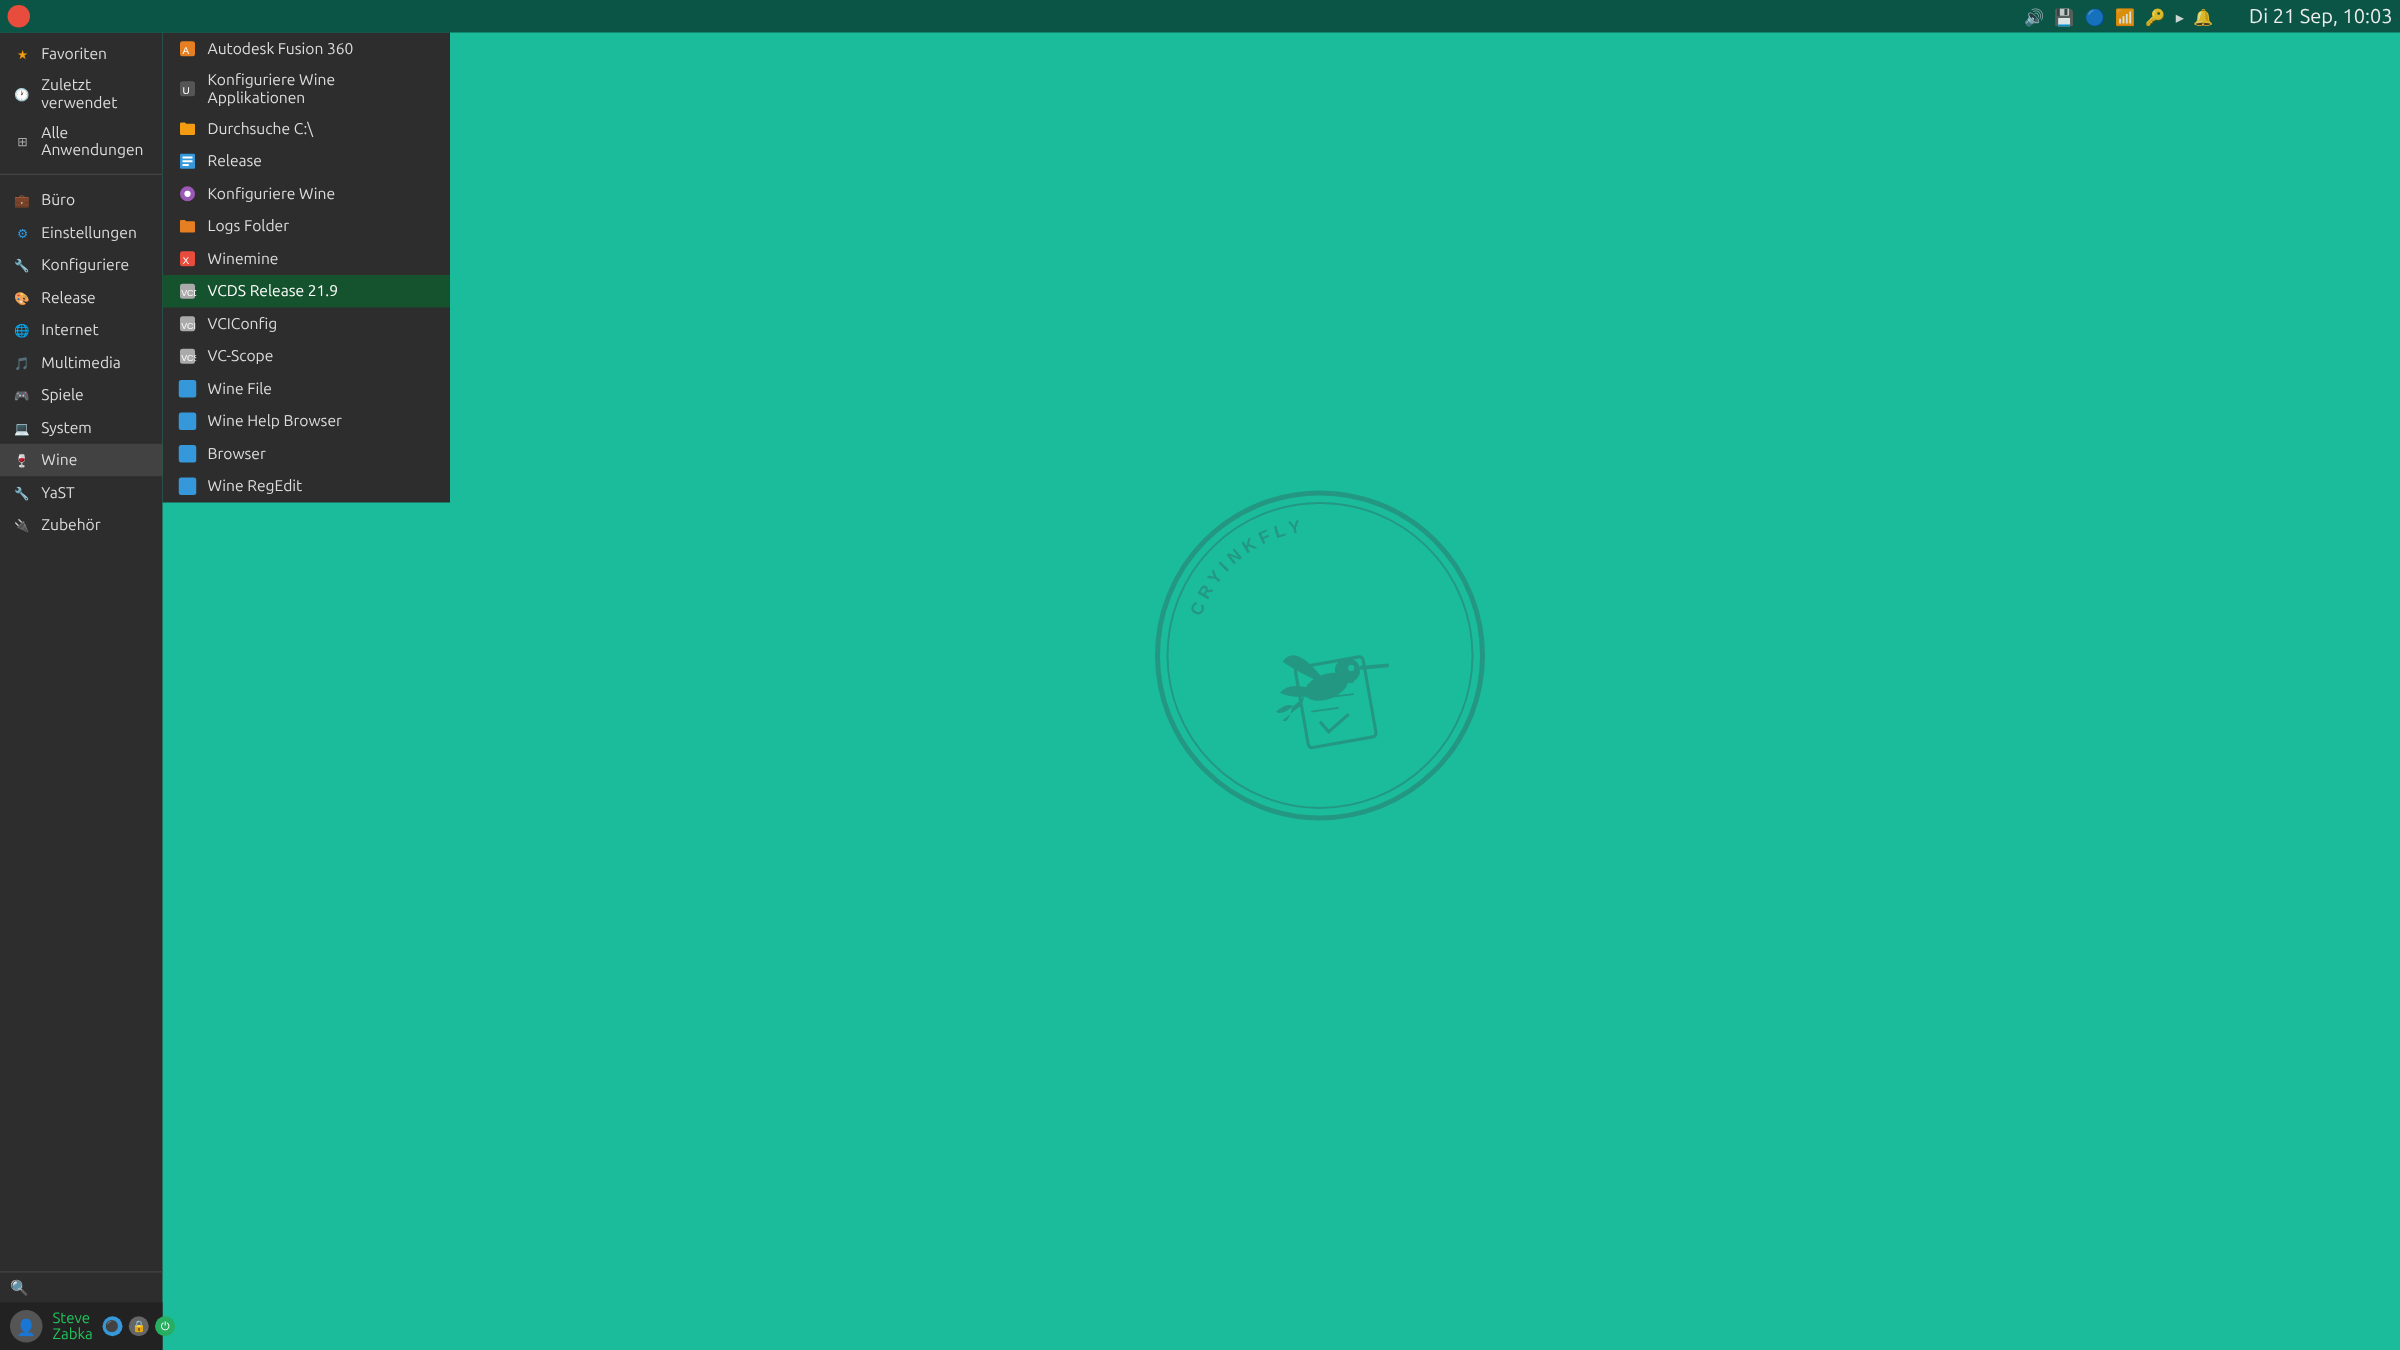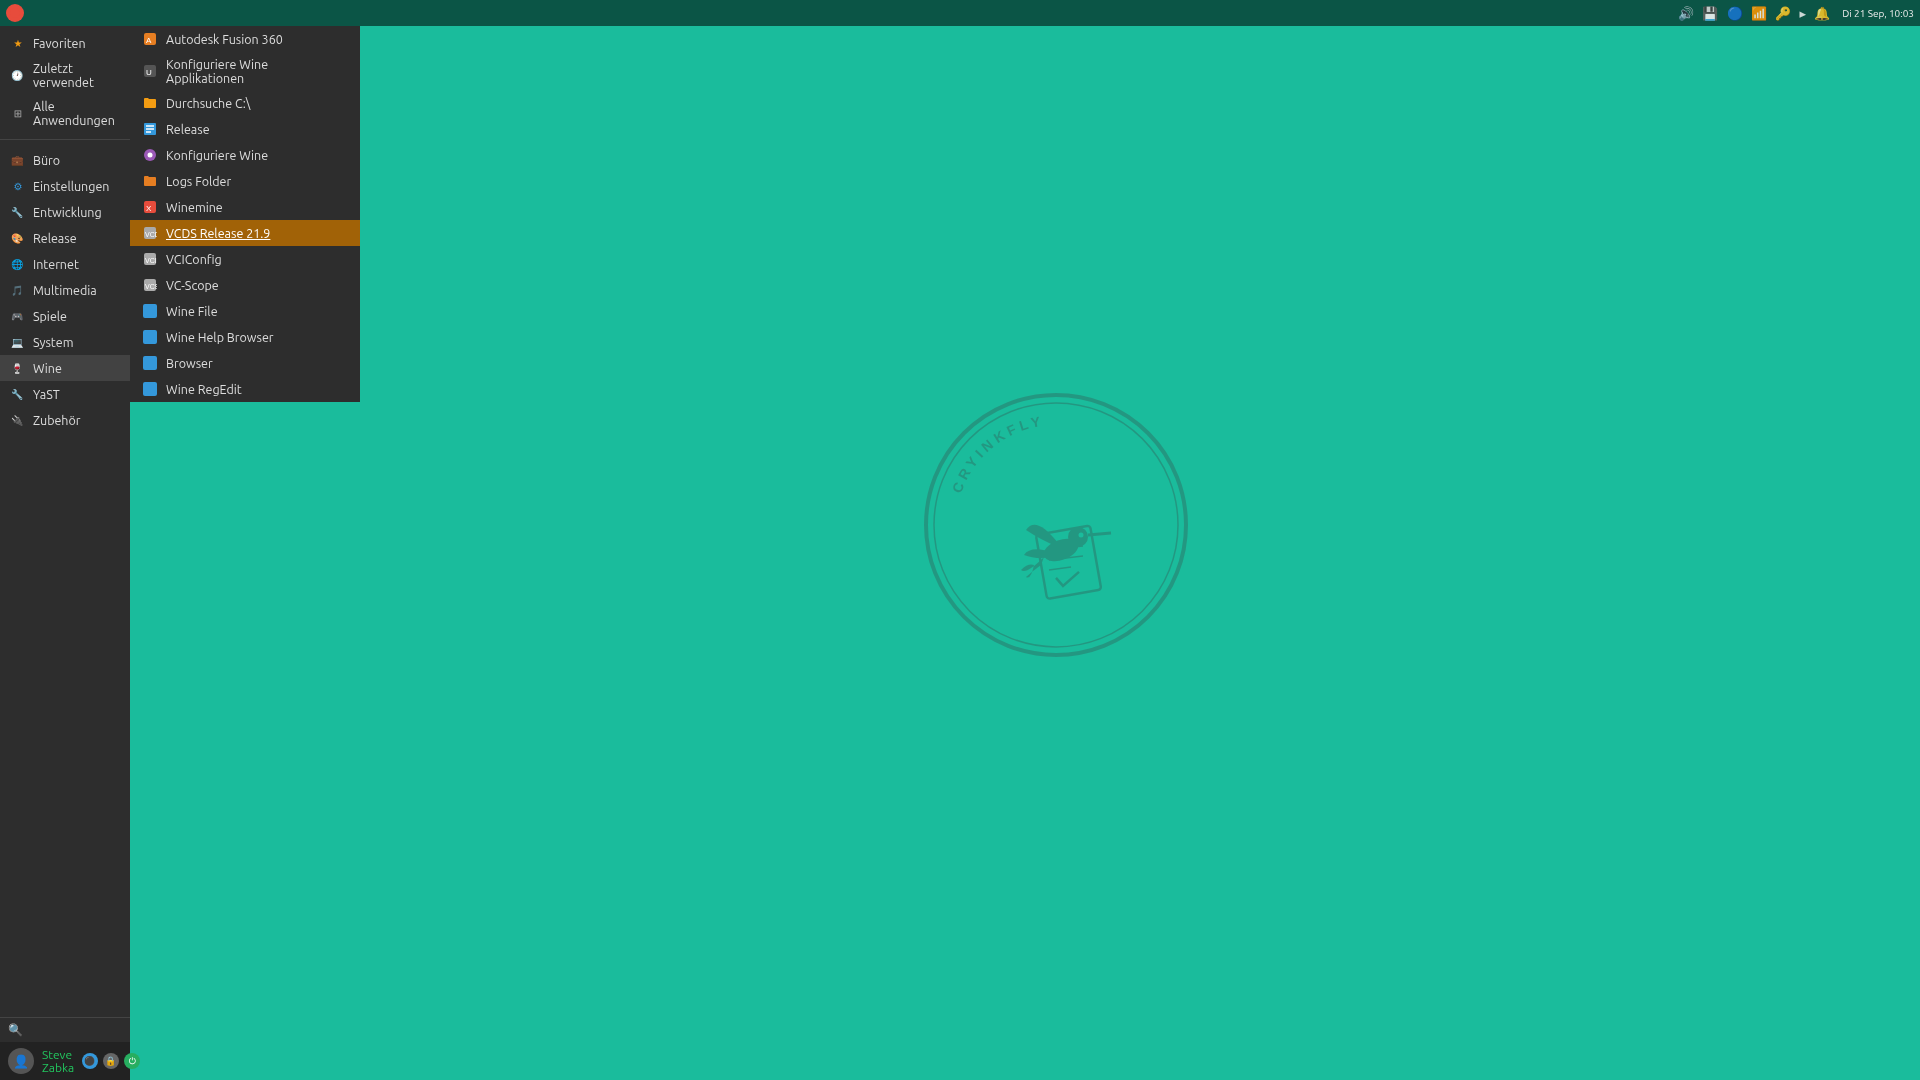--- a/index.html
+++ b/index.html
@@ -74,22 +74,22 @@
     }
 
     .taskbar-right .icon-btn {
       cursor: pointer;
       opacity: 0.85;
       font-size: 13px;
     }
 
     .taskbar-datetime {
       color: #eee;
-      font-size: 10px;
-      margin-left: 4px;
+      font-size: 16px;
+      margin-left: 20px;
     }
 
     
     .app-menu {
       position: absolute;
       top: 26px;
       left: 0;
       width: 130px;
       height: calc(100% - 26px);
       background: #2d2d2d;
@@ -222,23 +222,22 @@
       display: flex;
       align-items: center;
       padding: 5px 12px;
       color: #ddd;
       cursor: pointer;
       gap: 8px;
       font-size: 12.5px;
     }
 
     .submenu-item.highlighted {
-      background: #a16207;
+      background: #14532d;
       color: #fff;
-      text-decoration: underline;
     }
 
     .submenu-item .sub-icon {
       width: 16px;
       height: 16px;
       flex-shrink: 0;
       display: flex;
       align-items: center;
       justify-content: center;
     }
@@ -339,21 +338,21 @@
       <div class="menu-item">
         <span class="item-icon" style="color:#3498db">💼</span>
         <span>Büro</span>
       </div>
       <div class="menu-item">
         <span class="item-icon" style="color:#3498db">⚙</span>
         <span>Einstellungen</span>
       </div>
       <div class="menu-item">
         <span class="item-icon" style="color:#9b59b6">🔧</span>
-        <span>Entwicklung</span>
+        <span>Konfiguriere</span>
       </div>
       <div class="menu-item">
         <span class="item-icon" style="color:#e67e22">🎨</span>
         <span>Release</span>
       </div>
       <div class="menu-item">
         <span class="item-icon" style="color:#3498db">🌐</span>
         <span>Internet</span>
       </div>
       <div class="menu-item">

